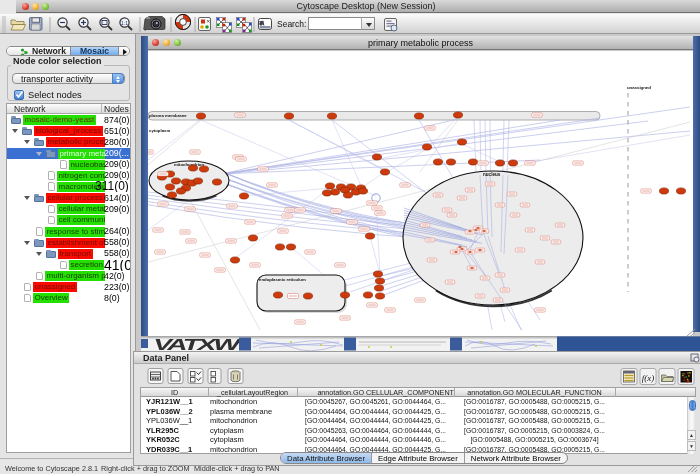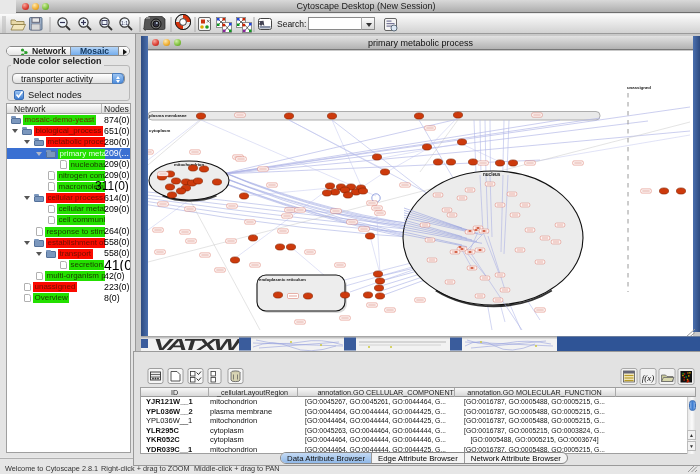--- a/index.html
+++ b/index.html
@@ -791,20 +791,27 @@
         <div style="position:absolute;left:0;top:178.9px;width:100%;height:11.1px;overflow:hidden">
           <div style="position:absolute;left:17px;top:1px;width:6.5px;height:8.5px;background:#fff;border:0.8px solid #b0b0b0;border-radius:1px 2.5px 1px 1px"></div>
           <div style="position:absolute;left:26px;top:0.5px;height:10px;line-height:10px;background:#23e000;color:#1c3a00;font-size:8px;padding:0 1.5px;white-space:nowrap;overflow:hidden;max-width:72px">Overview</div>
           <div style="position:absolute;left:97px;top:0;height:11px;line-height:11px;font-size:8.8px;color:#000;z-index:3">8(0)</div>
         </div>
     </div>
   </div>
 </div>
 
 <div class="abs" style="left:133px;top:351px;width:567px;height:115px;background:#e2e2e2;border:1px solid #9a9a9a;border-right:none;z-index:5">
+  <div class="abs" style="left:0;top:0;width:100%;height:12px;background:linear-gradient(#f2f2f2,#ccc);border-bottom:1px solid #aaa">
+    <div class="abs" style="left:9px;top:1px;font-size:9px;font-weight:bold;color:#222">Data Panel</div>
+    <svg class="abs" width="10" height="10" style="left:556px;top:1px">
+        <rect x="1" y="1" width="7" height="7" fill="none" stroke="#667" stroke-width="1"></rect>
+        <circle cx="6.5" cy="6.5" r="2.5" fill="#e8eef8" stroke="#667" stroke-width="1"></circle>
+      </svg>
+  </div>
   <div class="abs" style="left:0;top:13px;width:100%;height:22px">
       <svg width="567" height="22" style="position:absolute;left:0;top:0">
         <rect x="14" y="3.5" width="15" height="15" rx="2" fill="#f6f6f6" stroke="#8a8a8a" stroke-width="0.8"></rect>
         <g>
           <rect x="16.5" y="7" width="10" height="8" fill="#eee" stroke="#333" stroke-width="0.9"></rect>
           <line x1="16.5" y1="9.5" x2="26.5" y2="9.5" stroke="#333" stroke-width="0.7"></line>
           <line x1="16.5" y1="12" x2="26.5" y2="12" stroke="#333" stroke-width="0.7"></line>
           <circle cx="19" cy="13.5" r="0.9" fill="#333"></circle>
           <circle cx="21.5" cy="13.5" r="0.9" fill="#333"></circle>
           <circle cx="24" cy="13.5" r="0.9" fill="#333"></circle>

